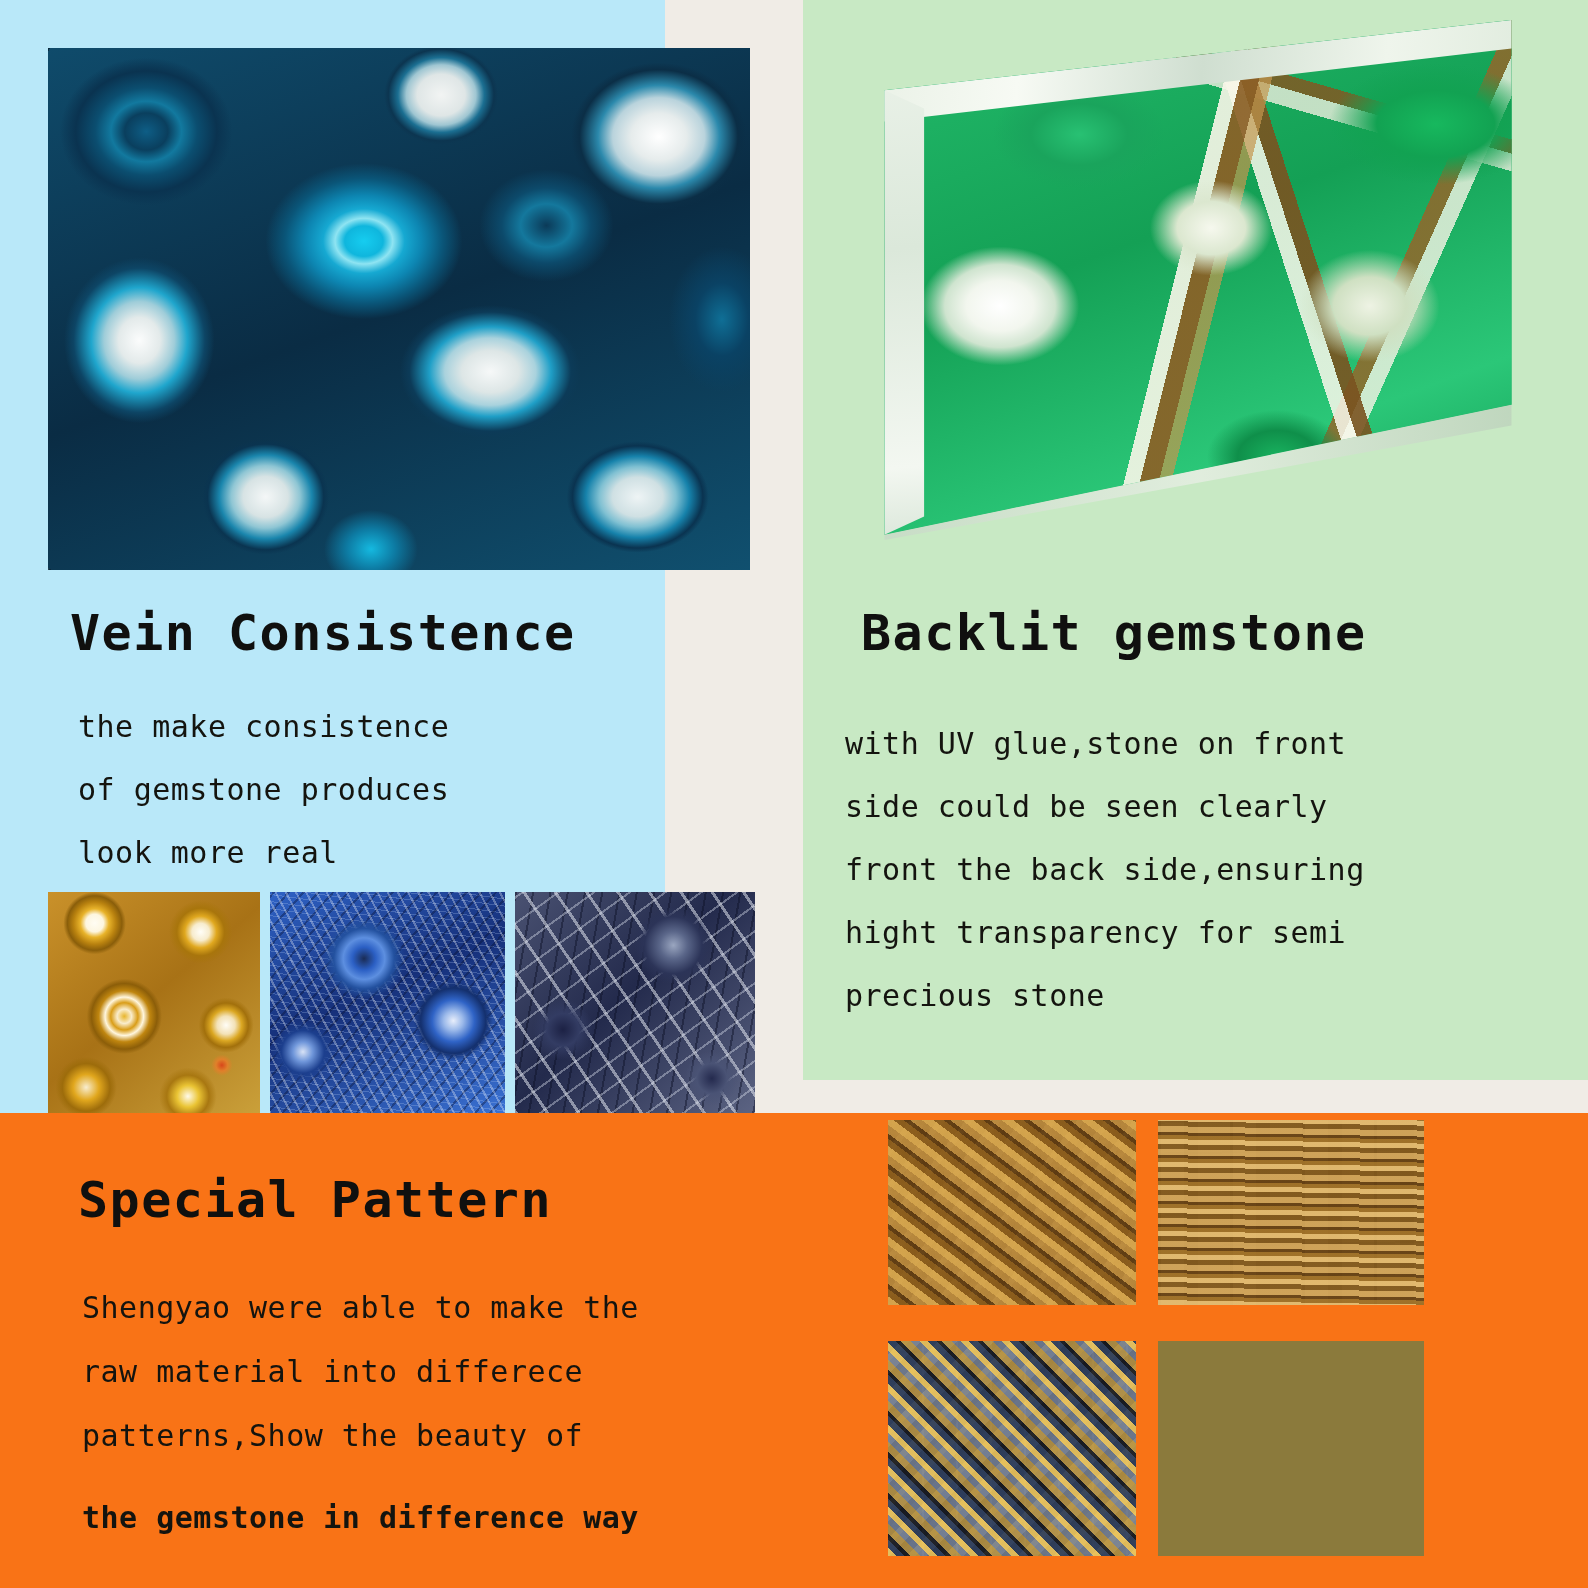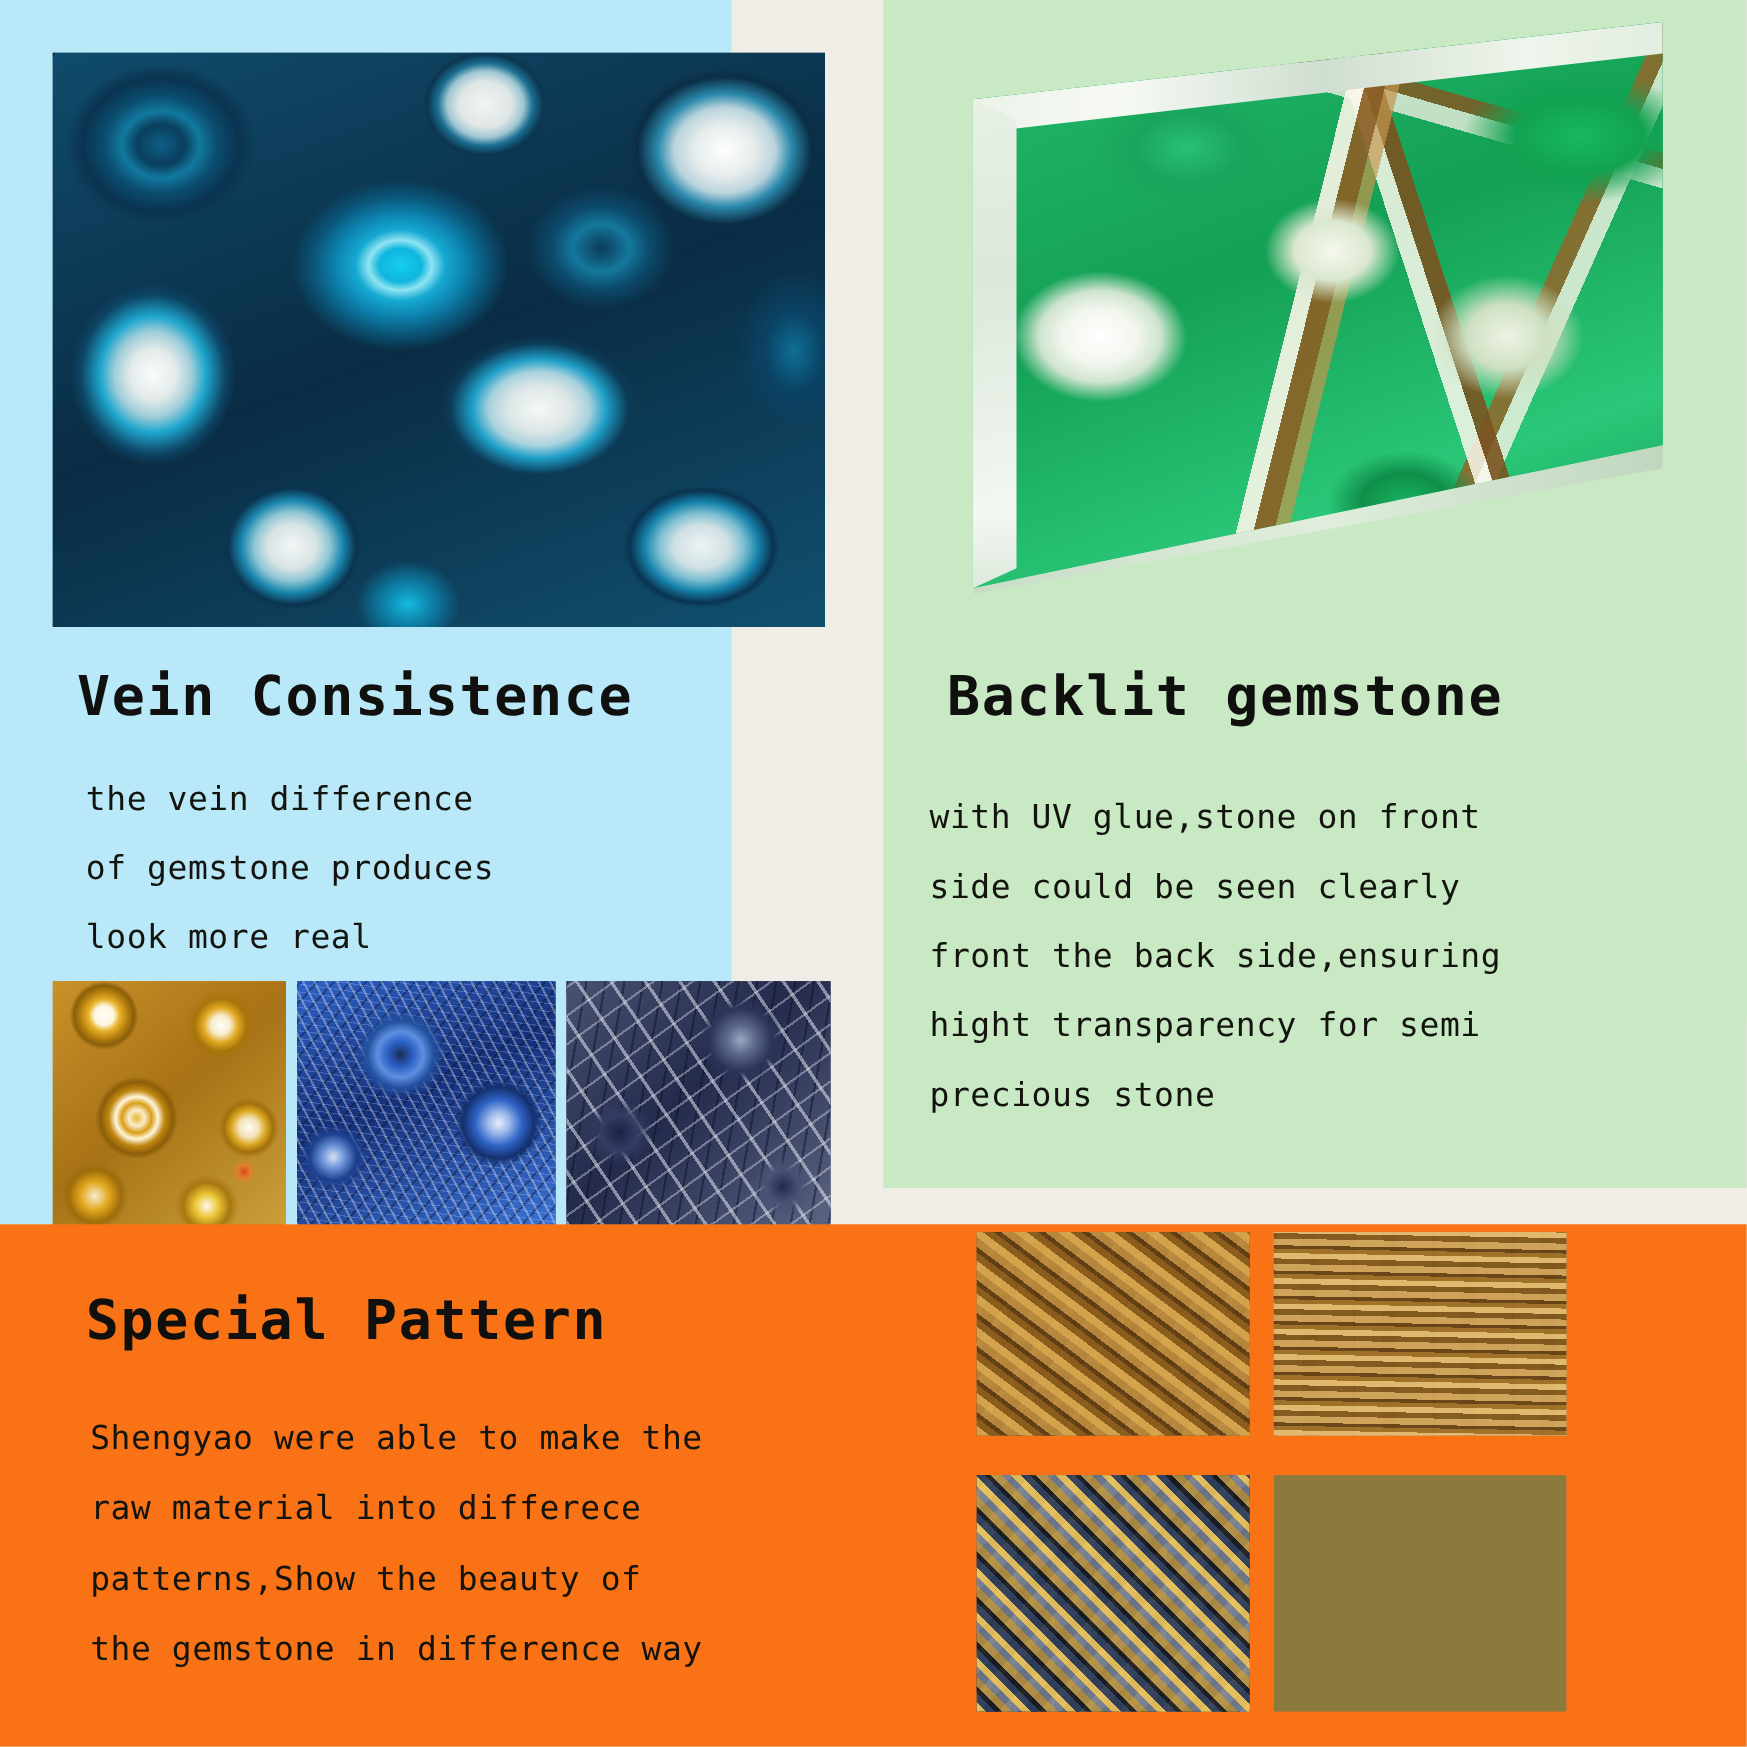--- a/index.html
+++ b/index.html
@@ -179,21 +179,21 @@
 <body>
 
 <div class="page">
 
   <div class="panel-blue">
 
     <div class="imgbox agate-hero" style="left:48px;top:48px;width:702px;height:522px;"></div>
 
     <div class="heading" style="left:70px;top:608px;">Vein Consistence</div>
 
-    <div class="body-text" style="left:78px;top:695px;">the vein difference</div>
+    <div class="body-text" style="left:78px;top:695px;">the make consistence</div>
     <div class="body-text" style="left:78px;top:758px;">of gemstone produces</div>
     <div class="body-text" style="left:78px;top:821px;">look more real</div>
 
     <div class="imgbox th-yellow" style="left:48px;top:892px;width:212px;height:222px;"></div>
     <div class="imgbox th-blue" style="left:270px;top:892px;width:235px;height:222px;"></div>
     <div class="imgbox th-sodalite" style="left:515px;top:892px;width:240px;height:222px;"></div>
   </div>
 
   <div class="panel-green">
 
@@ -213,21 +213,21 @@
     <div class="body-text" style="left:42px;top:901px;">hight transparency for semi</div>
   </div>
 
   <div class="panel-beige">
 
     <div class="heading" style="left:78px;top:62px;">Special Pattern</div>
 
     <div class="body-text" style="left:82px;top:163px;">Shengyao were able to make the</div>
     <div class="body-text" style="left:82px;top:227px;">raw material into differece</div>
     <div class="body-text" style="left:82px;top:291px;">patterns,Show the beauty of</div>
-    <div class="body-text" style="left:82px;top:355px;">the gemstone in difference way</div>
+    <div class="body-text" style="left:82px;top:373px;font-weight:bold;">the gemstone in difference way</div>
 
     <div class="imgbox pat-random-brown" style="left:888px;top:7px;width:248px;height:185px;"></div>
     <div class="imgbox pat-horizontal" style="left:1158px;top:7px;width:266px;height:185px;"></div>
     <div class="imgbox pat-herringbone" style="left:888px;top:228px;width:248px;height:215px;"></div>
     <div class="imgbox pat-random-mixed" style="left:1158px;top:228px;width:266px;height:215px;"></div>
   </div>
 
 </div>
 
 </body></html>

